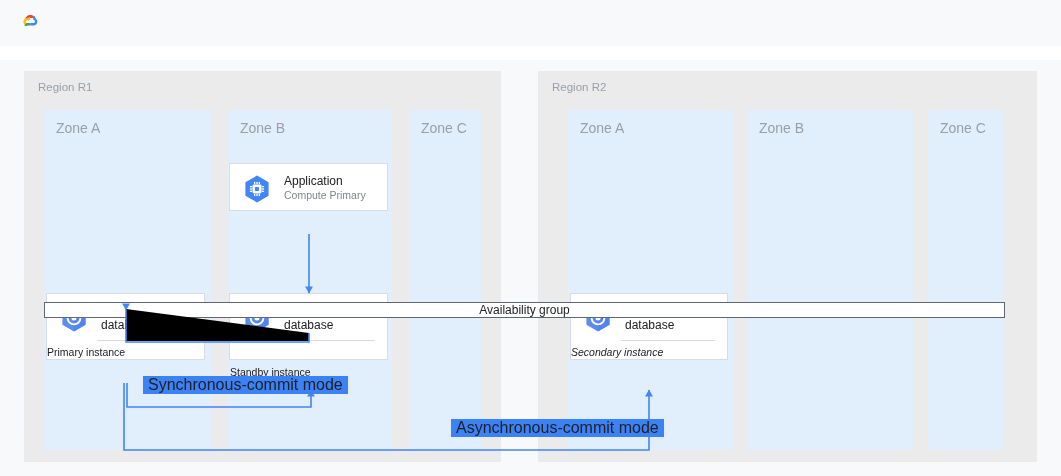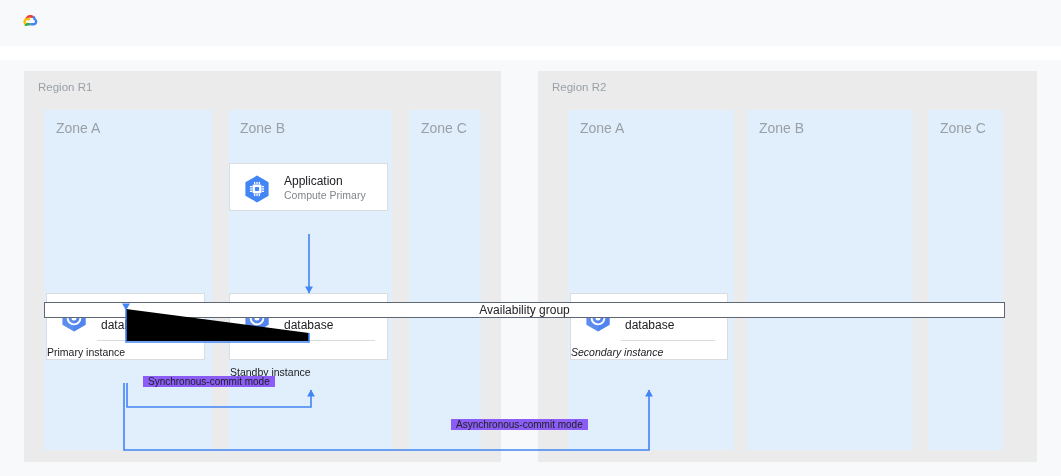--- a/index.html
+++ b/index.html
@@ -133,24 +133,24 @@
 
   
   #connectors {
     position: absolute;
     left: 0; top: 0;
     width: 1061px; height: 476px;
     pointer-events: none;
   }
   .conn-label {
     position: absolute;
-    font-size: 10px;
+    font-size: 16px;
     color: #202124;
     white-space: nowrap;
-    background: #8b5cf6;
+    background: #3b82f6;
     padding: 0 5px;
   }
 </style>
 </head>
 <body>
 
 <div id="page">
 
   <div id="header">
     <div id="logo-mark">

